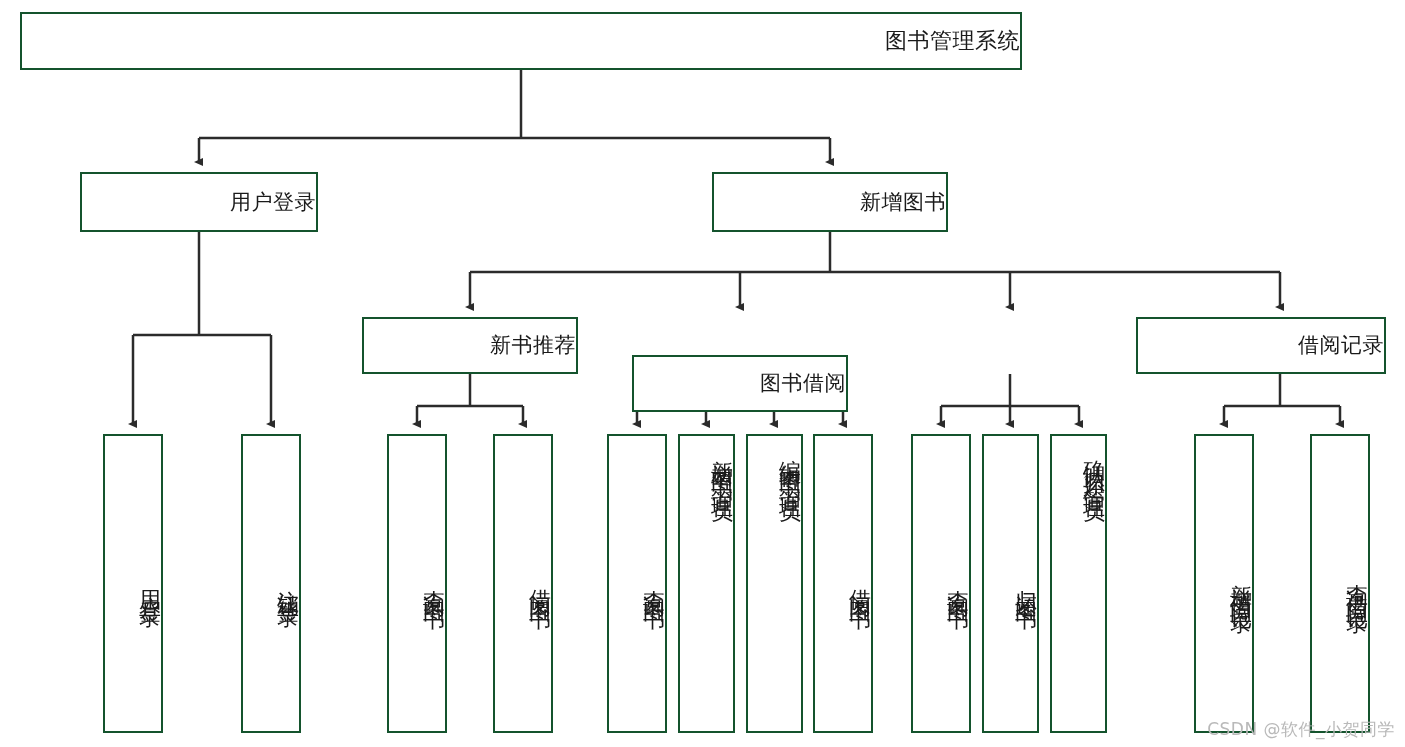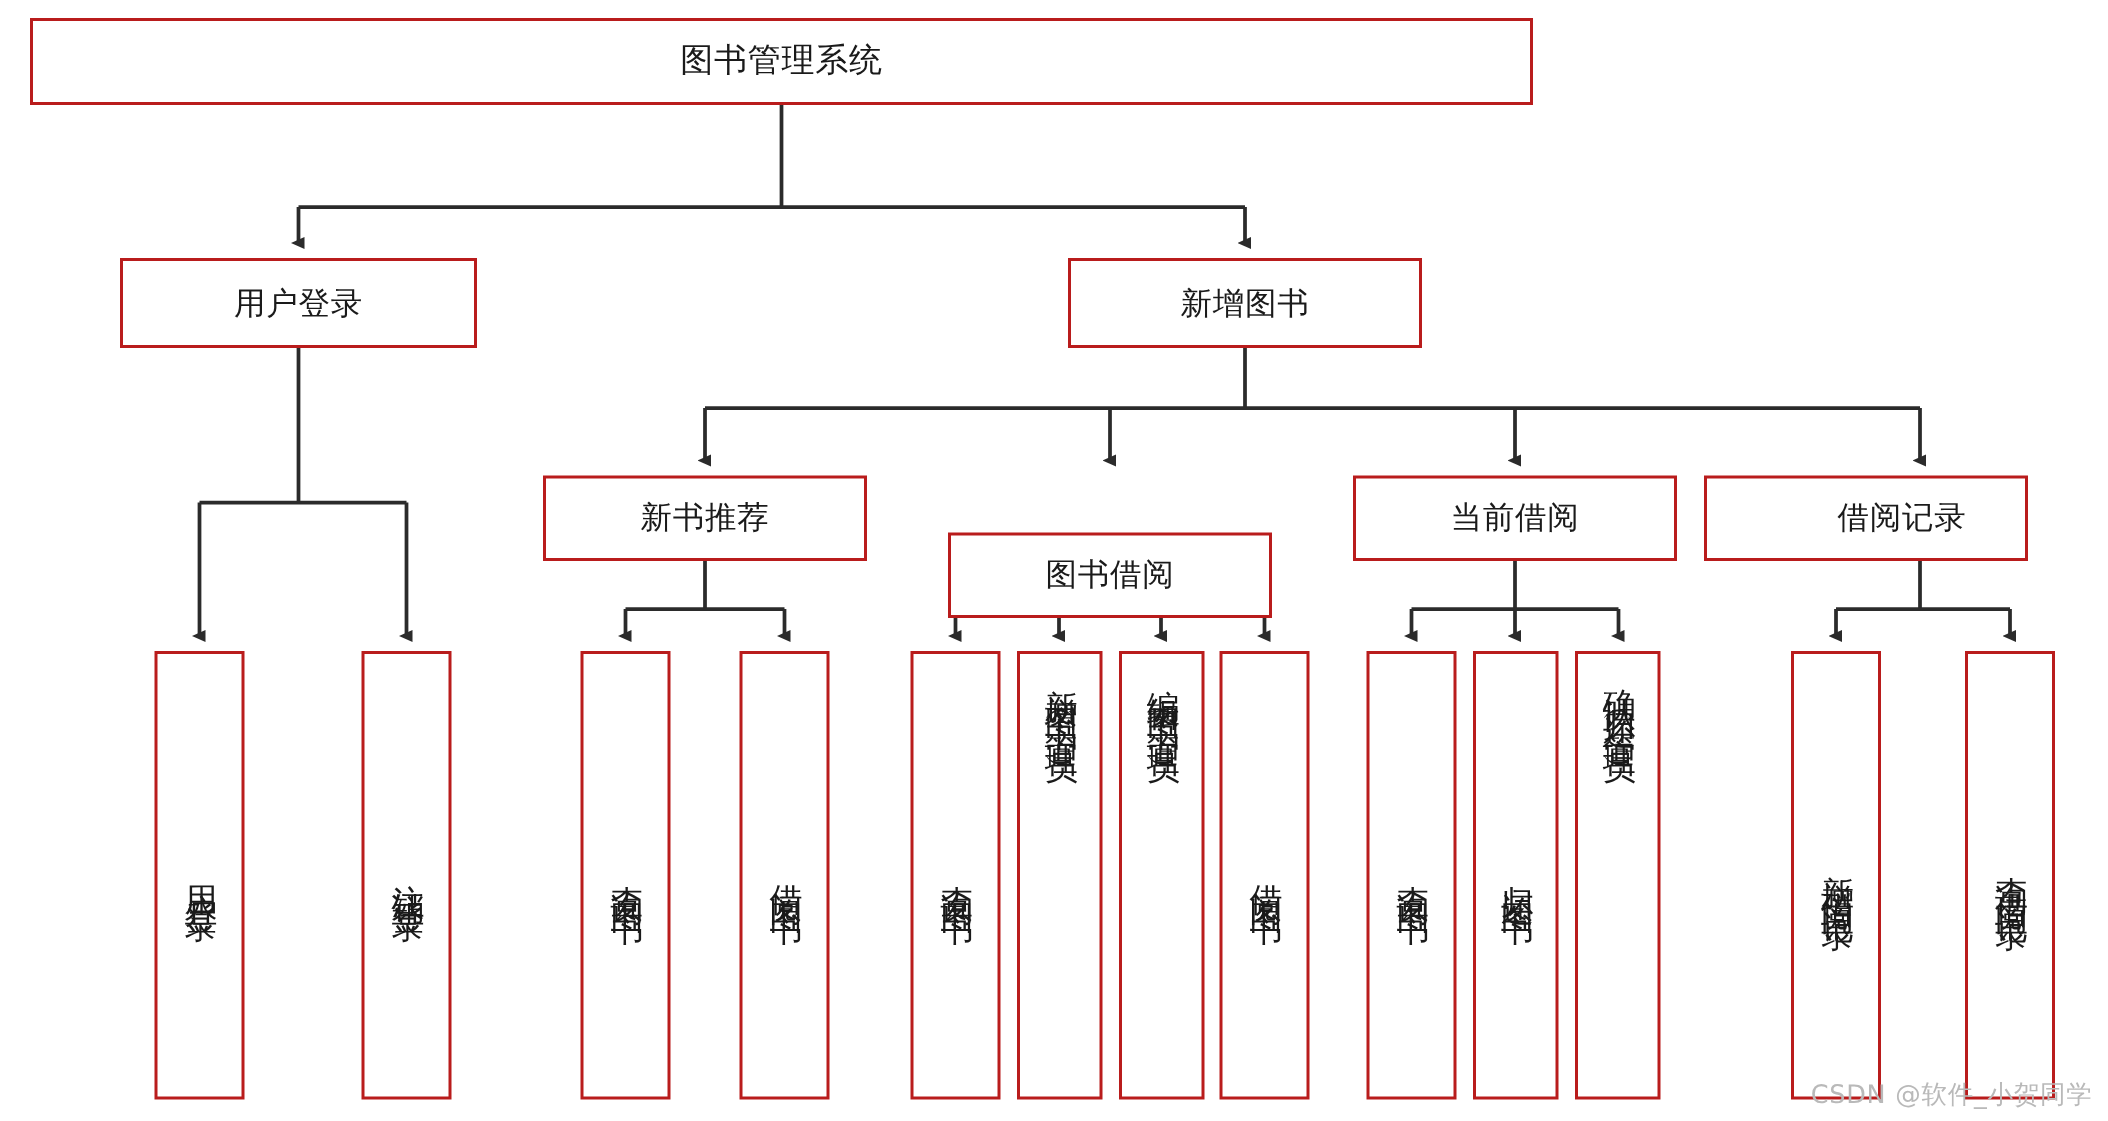--- a/index.html
+++ b/index.html
@@ -24,24 +24,24 @@
     left: 0;
     top: 0;
     width: 1405px;
     height: 747px;
     pointer-events: none;
   }
   .node {
     position: absolute;
     box-sizing: border-box;
     background: #ffffff;
-    border: 2px solid #b91c1c;
+    border: 2px solid #14532d;
     display: flex;
     align-items: center;
-    justify-content: center;
+    justify-content: flex-end;
     text-align: center;
   }
   .node .label {
     display: block;
     line-height: 1.0;
     letter-spacing: 0.5px;
     color: #1a1a1a;
     white-space: nowrap;
   }
   
@@ -144,24 +144,21 @@
   <div class="node h" style="left:712px; top:172px; width:236px; height:60px;">
     <span class="label">新增图书</span>
   </div>
 
   <div class="node h" style="left:362px; top:317px; width:216px; height:57px;">
     <span class="label">新书推荐</span>
   </div>
   <div class="node h" style="left:632px; top:317px; width:216px; height:57px;margin-top:38px;">
     <span class="label">图书借阅</span>
   </div>
-  <div class="node h" style="left:902px; top:317px; width:216px; height:57px;">
-    <span class="label">当前借阅</span>
-  </div>
-  <div class="node h" style="left:1136px; top:317px; width:216px; height:57px;padding-left:48px;">
+  <div class="node h" style="left:1136px; top:317px; width:250px; height:57px;padding-left:48px;">
     <span class="label">借阅记录</span>
   </div>
 
   <div class="node v centered" style="left:103px; top:434px; width:60px; height:299px;">
     <span class="label">用户登录</span>
   </div>
   <div class="node v centered" style="left:241px; top:434px; width:60px; height:299px;">
     <span class="label">注销登录</span>
   </div>
 

